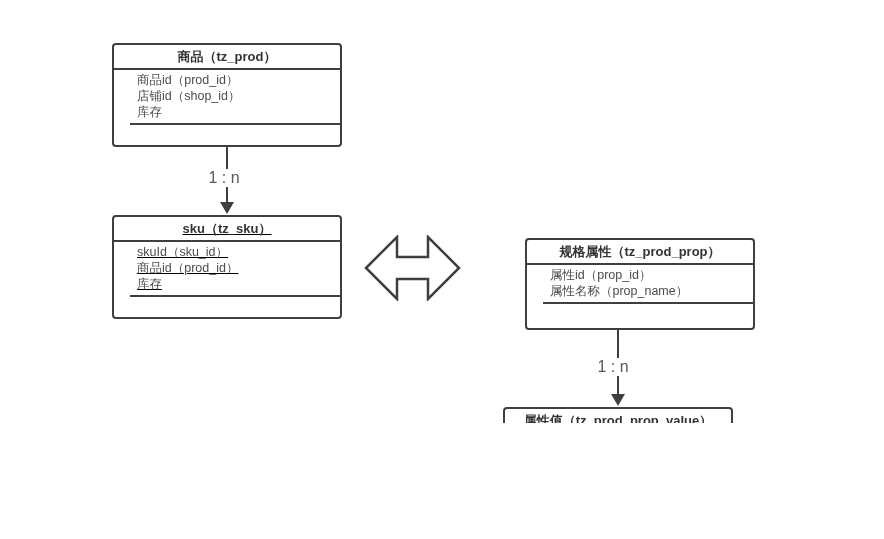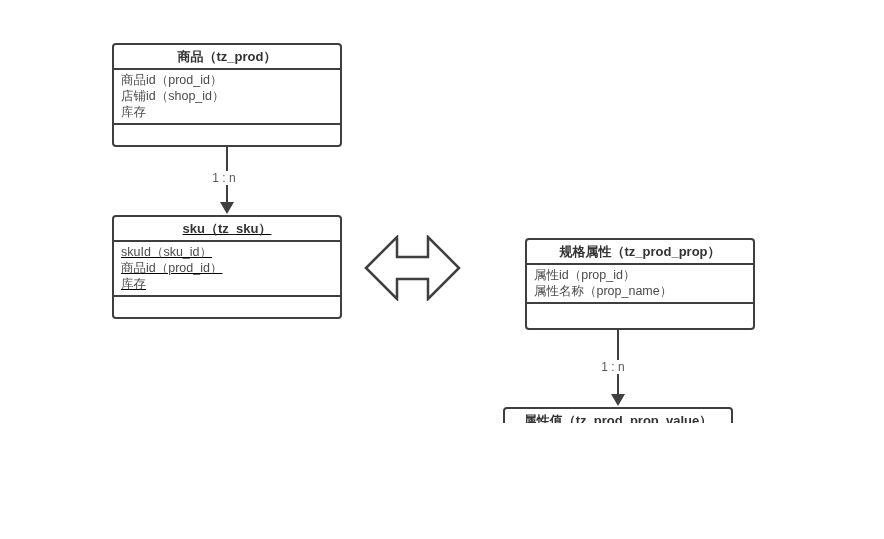--- a/index.html
+++ b/index.html
@@ -36,20 +36,21 @@
     font-size: 13px;
     font-weight: bold;
     color: var(--title-text);
     text-align: center;
     border-bottom: 2px solid var(--border);
     white-space: nowrap;
   }
   .er-fields {
     padding: 2px 7px 3px;
     border-bottom: 2px solid var(--border);
+    margin-left: 16px;
   }
   .er-field {
     font-size: 12.5px;
     line-height: 16px;
     color: var(--text);
     white-space: nowrap;
   }
   .er-empty { flex: 1; min-height: 18px; }
 
   #t-prod       { left: 112px; top: 43px;  width: 230px; height: 104px; }
@@ -69,21 +70,21 @@
     height: 0;
     border-left: 7px solid transparent;
     border-right: 7px solid transparent;
     border-top: 12px solid var(--border);
   }
   .conn-label {
     position: absolute;
     transform: translate(-50%, -50%);
     background: var(--background);
     padding: 0 3px;
-    font-size: 12px;
+    font-size: 16px;
     color: var(--label-text);
     white-space: nowrap;
   }
   #c1-line  { left: 226px; top: 146px; height: 57px; }
   #c1-head  { left: 220px; top: 202px; }
   #c1-label { left: 224px; top: 178px; }
 
   #c2-line  { left: 617px; top: 330px; height: 65px; }
   #c2-head  { left: 611px; top: 394px; }
   #c2-label { left: 613px; top: 367px; }

